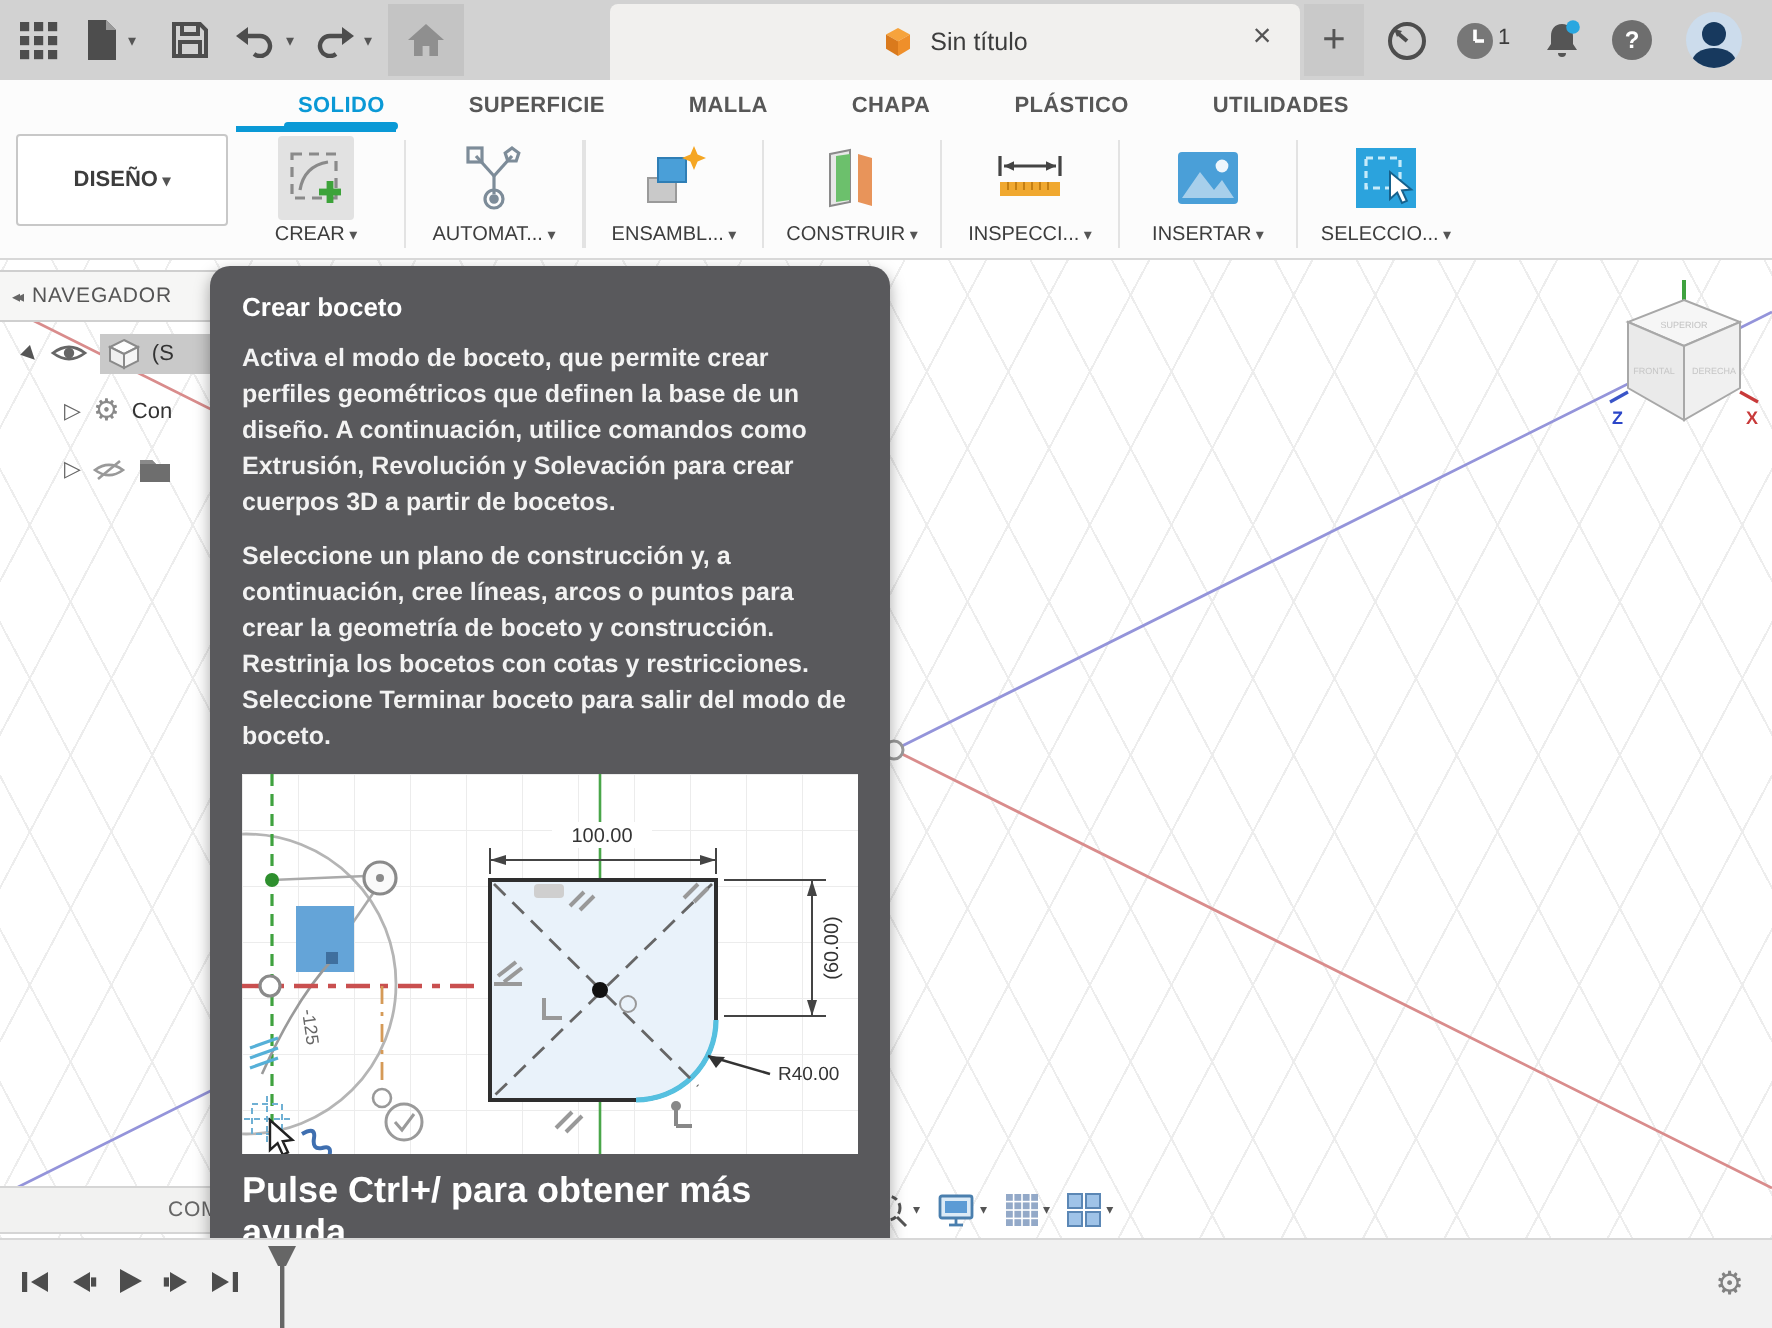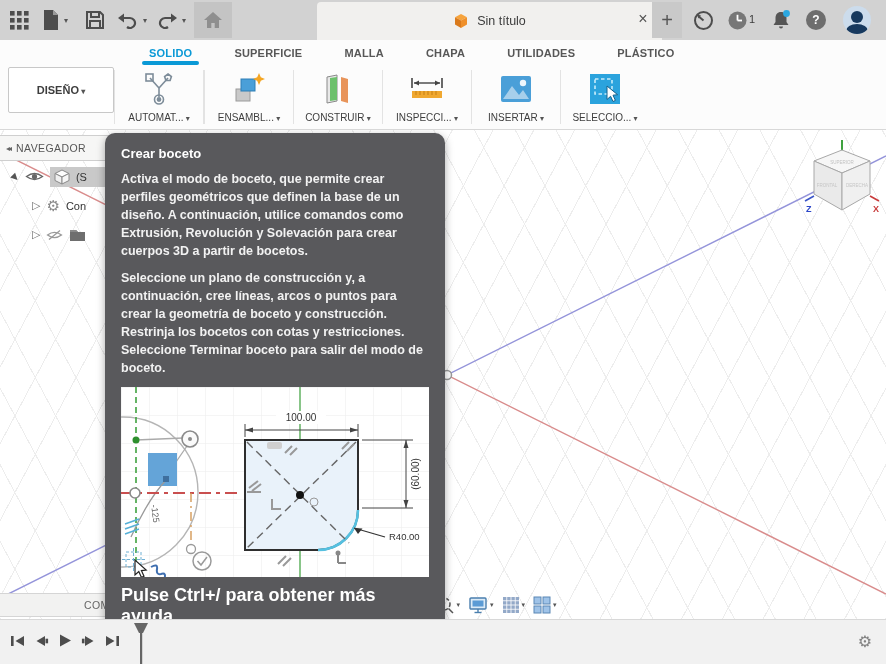--- a/index.html
+++ b/index.html
@@ -7,21 +7,21 @@
   .screen { position:relative; width:886px; height:664px; overflow:hidden;
             font-family:"Liberation Sans", sans-serif; background:#fff; }
 
   
   .topbar { position:relative; height:40px; background:#d2d2d2; }
   .tb-icon { position:absolute; top:9px; width:22px; height:22px; display:flex;
              align-items:center; justify-content:center; cursor:default; }
   .caret-sm { position:absolute; top:16px; font-size:8px; color:#555; }
   .home-box { position:absolute; left:194px; top:2px; width:38px; height:36px;
               background:#c4c4c4; display:flex; align-items:center; justify-content:center; }
-  .doc-tab { position:absolute; left:317px; top:2px; width:345px; height:38px;
+  .doc-tab { position:absolute; left:305px; top:2px; width:345px; height:38px;
              background:#f1f0ee; border-radius:4px 4px 0 0; display:flex;
              align-items:center; justify-content:center; gap:8px; }
   .doc-tab .title { font-size:12.5px; color:#3c3c3c; }
   .tab-close { position:absolute; right:10px; top:8px; width:18px; height:18px;
                color:#555; font-size:16px; line-height:18px; text-align:center; }
   .tab-close::before { content:"×"; }
   .plus-box { position:absolute; left:652px; top:2px; width:30px; height:36px;
               background:#c9c9c9; color:#555; font-size:20px; display:flex;
               align-items:center; justify-content:center; }
   .plus-box::before { content:"+"; }
@@ -215,28 +215,39 @@
       <div class="body"></div>
     </div>
   </div>
 
   <div class="ribbon">
     <div class="tabs-row">
       <div class="rtab active">SOLIDO</div>
       <div class="rtab">SUPERFICIE</div>
       <div class="rtab">MALLA</div>
       <div class="rtab">CHAPA</div>
+      <div class="rtab">PLÁSTICO</div>
       <div class="rtab">UTILIDADES</div>
-      <div class="rtab">PLÁSTICO</div>
     </div>
     <div class="tools-row">
       <div class="design-btn">
         <span class="lbl">DISEÑO</span>
       </div>
 
+      <div class="tgroup active">
+        <div class="g-icon">
+          <svg width="30" height="30" viewBox="0 0 30 30">
+            <rect x="3" y="3" width="22" height="22" fill="none" stroke="#8a8a8a" stroke-width="1.6" stroke-dasharray="5 3.5"></rect>
+            <path d="M7,21 Q9,9 21,7" fill="none" stroke="#8a8a8a" stroke-width="1.6"></path>
+            <line x1="22" y1="16.5" x2="22" y2="27.5" stroke="#3da33a" stroke-width="3.4"></line>
+            <line x1="16.5" y1="22" x2="27.5" y2="22" stroke="#3da33a" stroke-width="3.4"></line>
+          </svg>
+        </div>
+        <div class="g-label">CREAR</div>
+      </div>
       <div class="vsep"></div>
 
       <div class="tgroup">
         <div class="g-icon">
           <svg width="32" height="34" viewBox="0 0 32 34" fill="none" stroke="#7d8c99" stroke-width="1.6">
             <line x1="16" y1="16" x2="7" y2="6"></line>
               <line x1="16" y1="16" x2="25" y2="6"></line>
               <line x1="16" y1="16" x2="16" y2="25"></line>
             <rect x="3" y="2" width="7" height="7"></rect>
             <path d="M25,2 l3.4,2.5 -1.3,4 h-4.2 l-1.3,-4 z"></path>

